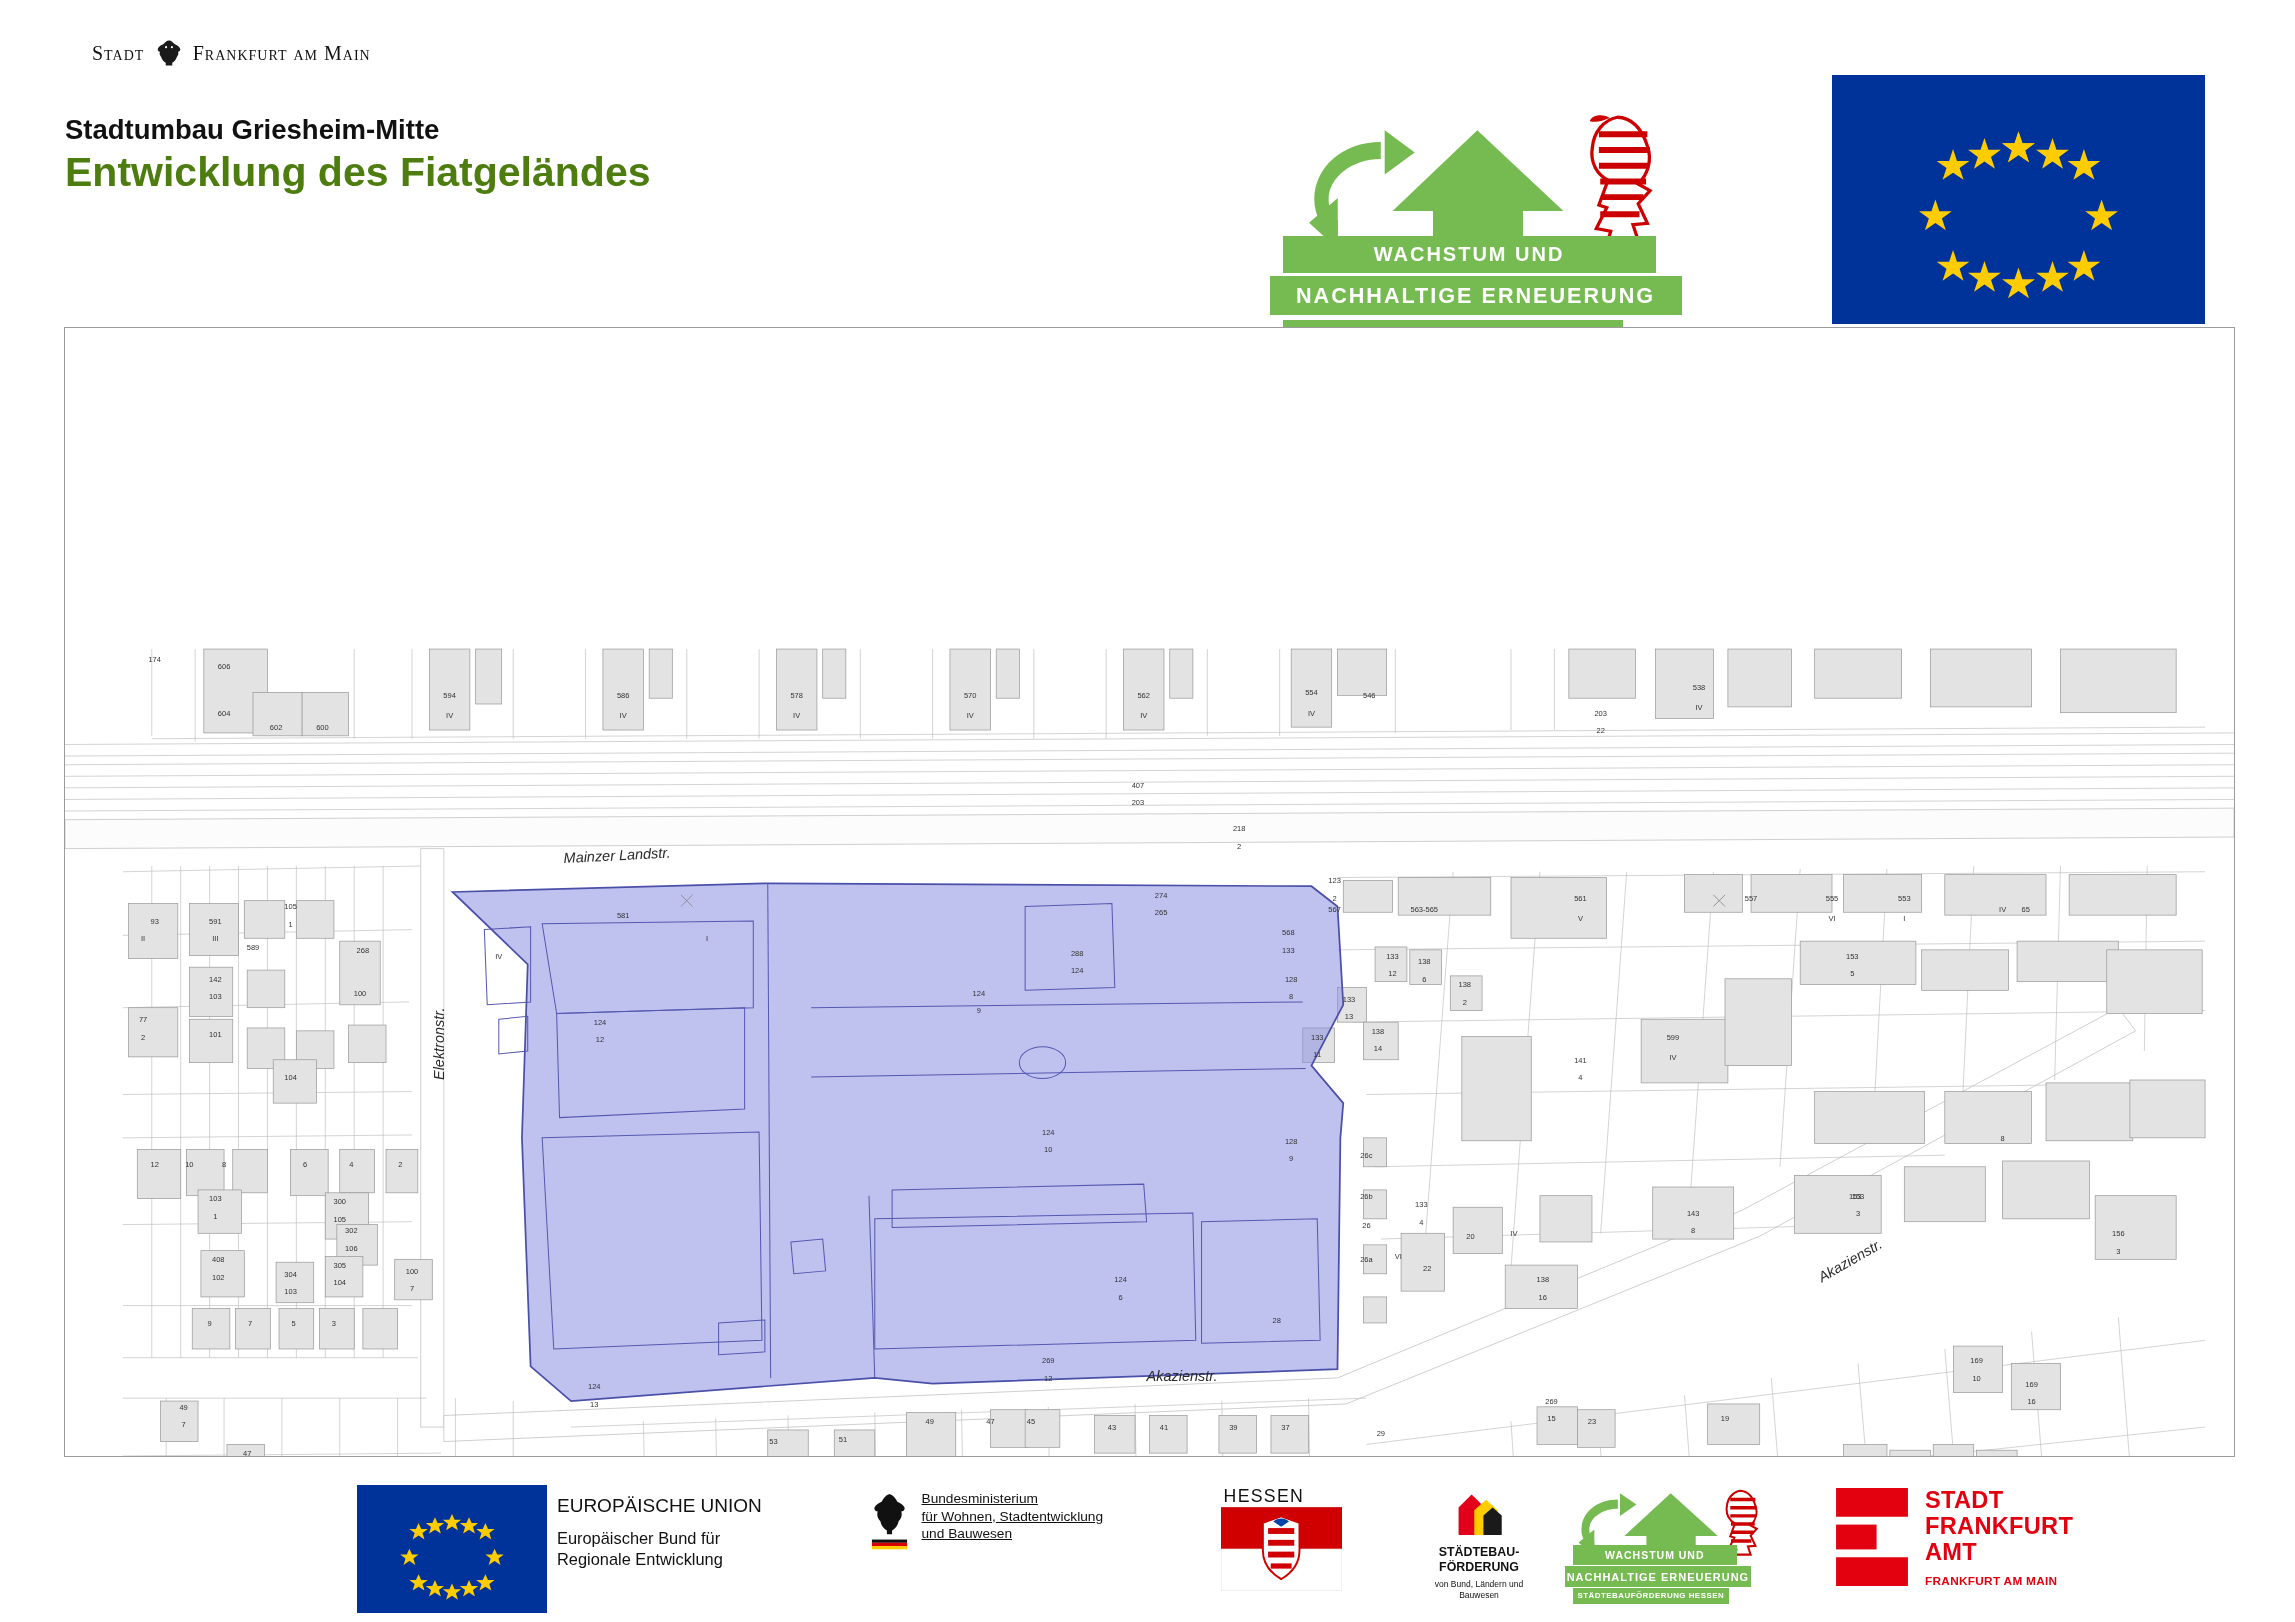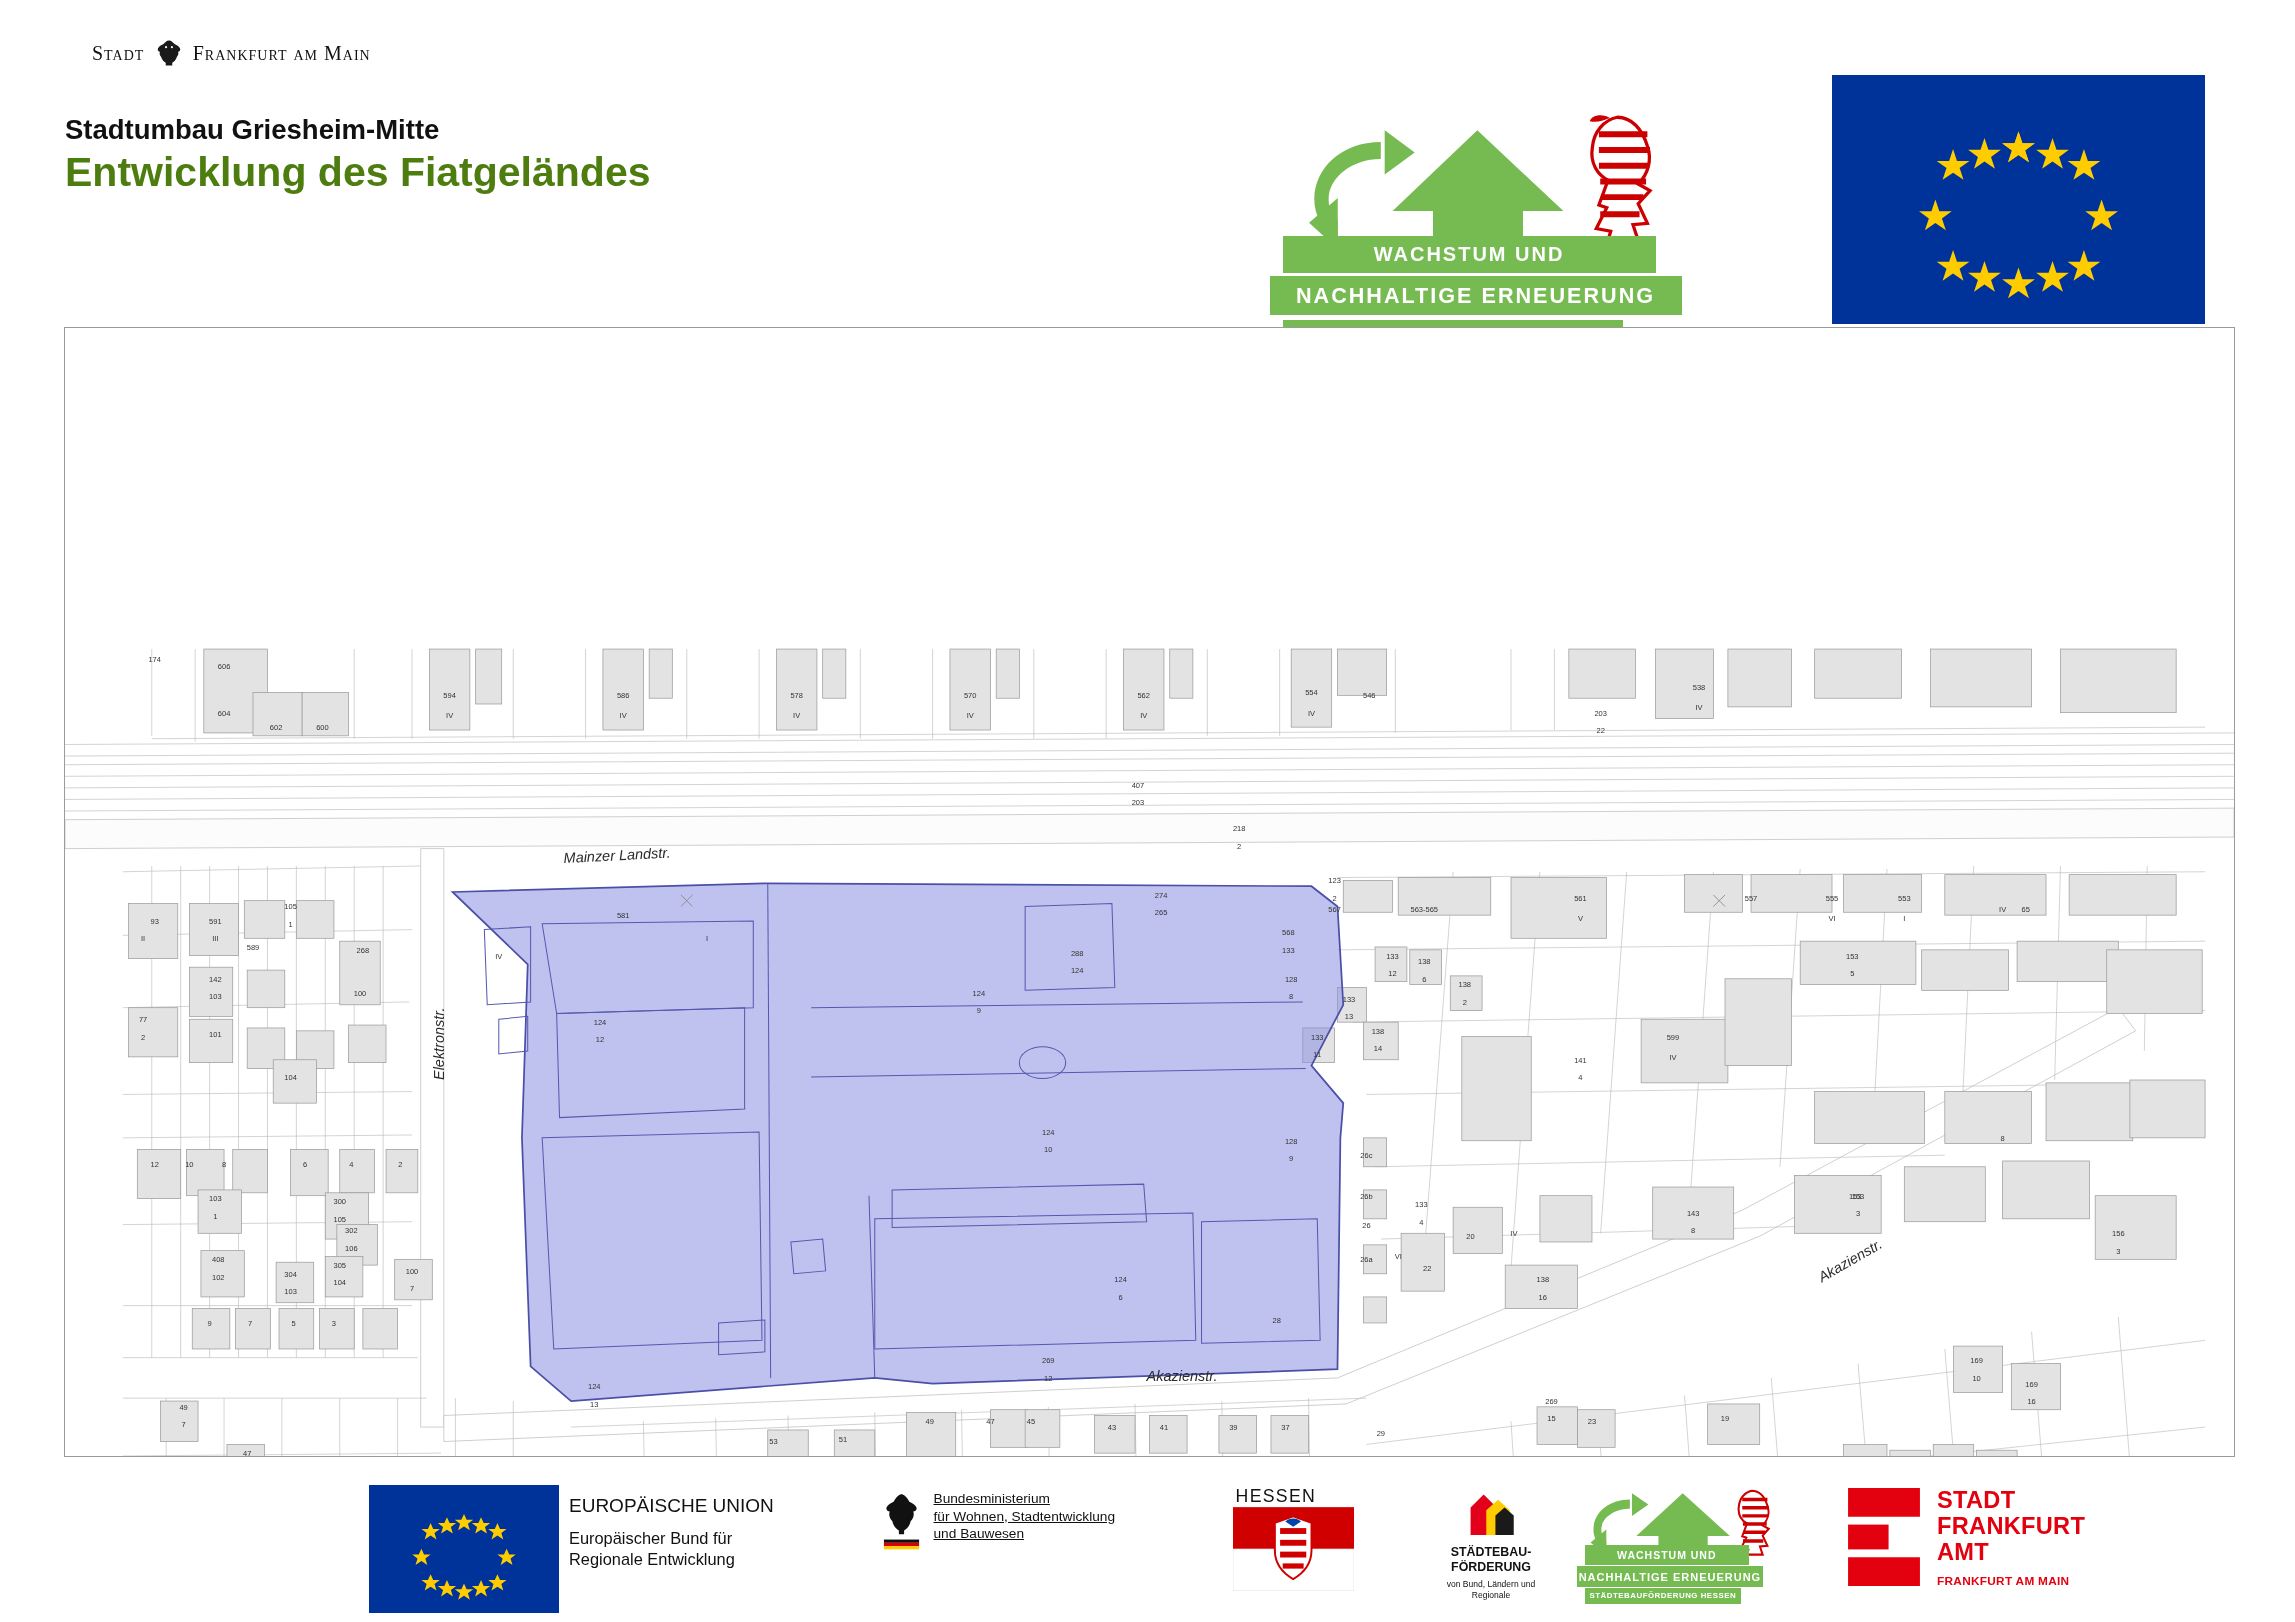--- a/index.html
+++ b/index.html
@@ -129,21 +129,21 @@
   }
   .map-canvas {
     position: absolute;
     inset: 0;
   }
   .map-canvas svg { display: block; }
 
   
   .footer {
     position: absolute;
-    left: 16px;
+    left: 4px;
     top: 1472px;
     width: 2227px;
     height: 150px;
   }
   .f-item { position: absolute; }
 
   .eu-flag-footer {
     left: 353px; top: 13px; width: 190px; height: 128px; background: #003399;
   }
   .eu-text-footer {
@@ -892,21 +892,21 @@
     <span>
       <svg width="71" height="51" viewBox="0 0 108 78">
         <path d="M22 30 L42 10 L62 30 L62 72 L22 72 Z" fill="#e2001a"></path>
         <path d="M46 34 L64 18 L82 34 L82 72 L46 72 Z" fill="#ffcc00"></path>
         <path d="M60 42 L74 30 L88 42 L88 72 L60 72 Z" fill="#1a1a1a"></path>
       </svg>
     </span>
     <div class="sb-text">STÄDTEBAU-</div>
     <div class="sb-text" style="margin-top:0">FÖRDERUNG</div>
     <div class="sb-sub" style="white-space:pre-line;">von Bund, Ländern und
-Regionale</div>
+Bauwesen</div>
   </div>
 
   <div class="f-item hessen-growth-footer">
     <span>
       <svg width="150" height="72" viewBox="0 0 420 200" style="position:absolute;left:14.4px;top:-7.9px;">
         <path d="M268 8 L400 128 L338 128 L338 186 L200 186 L200 128 L138 128 Z" fill="#76bb52"></path>
         <path d="M120 26 C60 26 18 64 18 110 C18 136 32 156 54 170 L54 142 C44 132 40 122 40 110 C40 78 76 52 120 52 Z" fill="#76bb52"></path>
         <path d="M54 184 L10 146 L54 110 Z" fill="#76bb52"></path>
         <path d="M126 8 L172 40 L126 72 Z" fill="#76bb52"></path>
       </svg>

